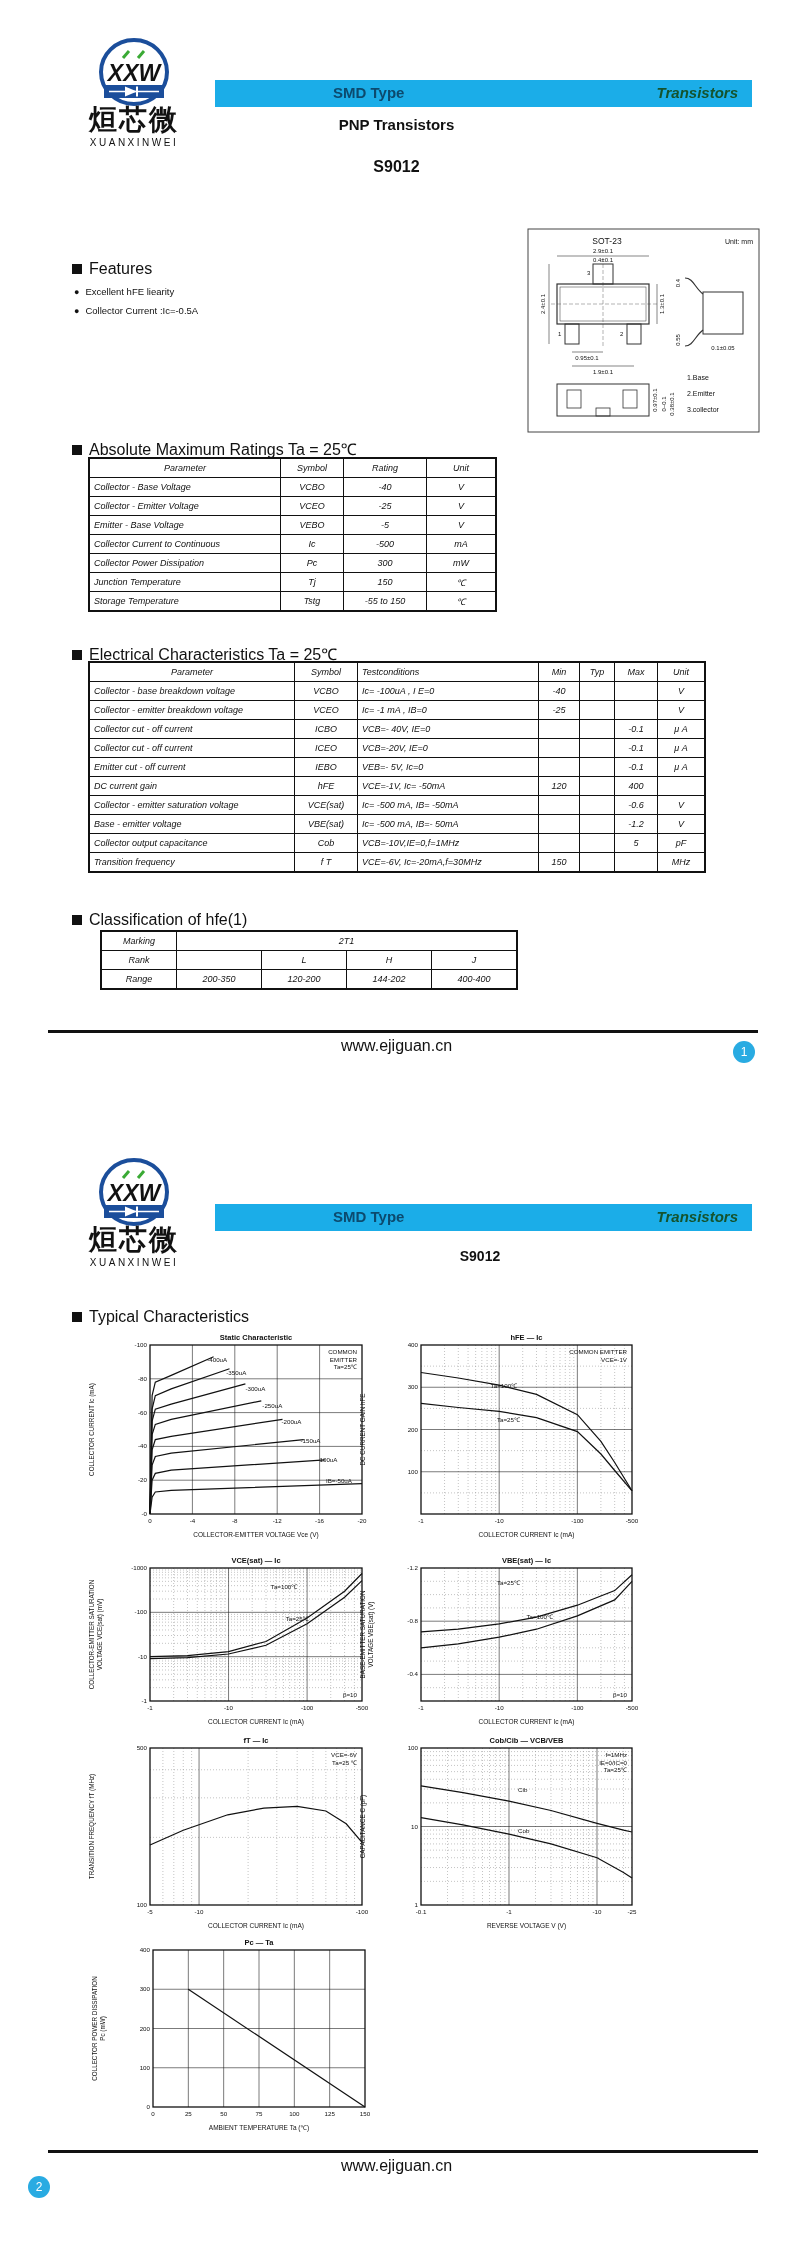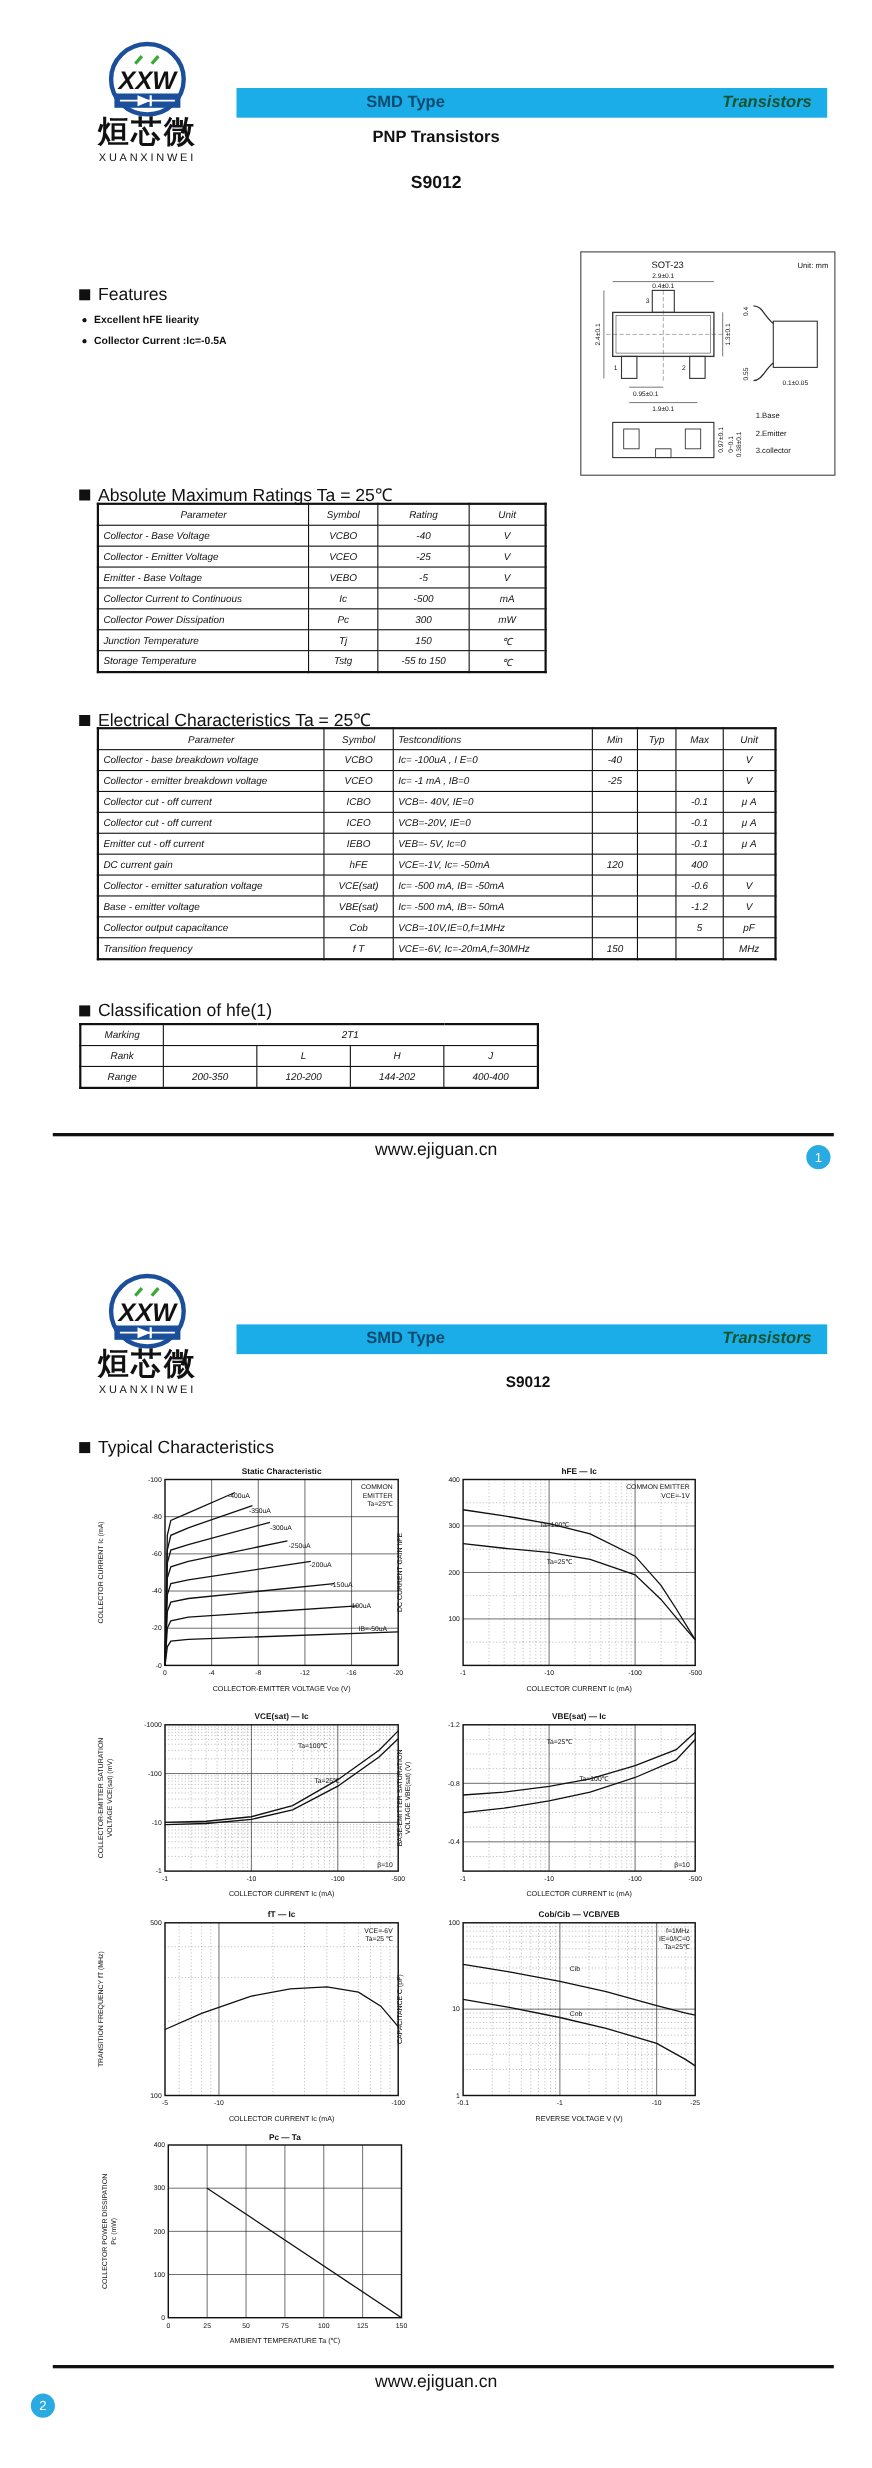--- a/index.html
+++ b/index.html
@@ -5,21 +5,21 @@
   html,body{margin:0;padding:0;background:#e8e8e8;}
   .page{position:relative;width:793px;height:2244px;background:#fff;margin:0 auto;
         font-family:"Liberation Sans",sans-serif;color:#111;overflow:hidden;}
   .abs{position:absolute;}
   .banner{background:#1BADE8;height:27px;}
   .banner .bl{position:absolute;left:118px;top:4px;color:#0c4a6e;font-size:15px;font-weight:bold;}
   .banner .br{position:absolute;right:14px;top:4px;color:#14532d;font-size:15px;font-weight:bold;font-style:italic;}
   .ctitle{width:793px;text-align:center;font-weight:bold;}
   .sec{font-size:16px;}
   .sq{display:inline-block;width:10px;height:10px;background:#111;margin-right:7px;}
-  .feat{font-size:9.5px;line-height:19px;font-weight:bold;}
+  .feat{font-size:9.5px;line-height:19px;}
   .feat .dot{margin-right:6px;font-size:9px;}
   table{border-collapse:collapse;border:2px solid #111;font-style:italic;}
   td{border:1px solid #111;font-size:9px;padding:1px 4px;height:16px;text-align:center;white-space:nowrap;}
   td.pl{text-align:left;}
   .abs-table td:nth-child(1){width:182px;}
   .abs-table td:nth-child(2){width:54px;}
   .abs-table td:nth-child(3){width:74px;}
   .abs-table td:nth-child(4){width:60px;}
   .elec-table td:nth-child(1){width:196px;}
   .elec-table td:nth-child(2){width:54px;}
@@ -281,21 +281,21 @@
             <td></td>
             <td>MHz</td>
           </tr>
         </tbody>
       </table>
     </div>
 
   <div class="abs sec" style="left:72px;top:911px">
     <span class="sq"></span><span>Classification of hfe(1)</span>
   </div>
-  <div class="abs" style="left:72px;top:930px" id="class-table">
+  <div class="abs" style="left:100px;top:930px" id="class-table">
       <table class="class-table">
         <tbody>
           <tr>
             <td>Marking</td>
             <td colspan="4">2T1</td>
           </tr>
           <tr>
             <td>Rank</td>
             <td></td>
             <td>L</td>

